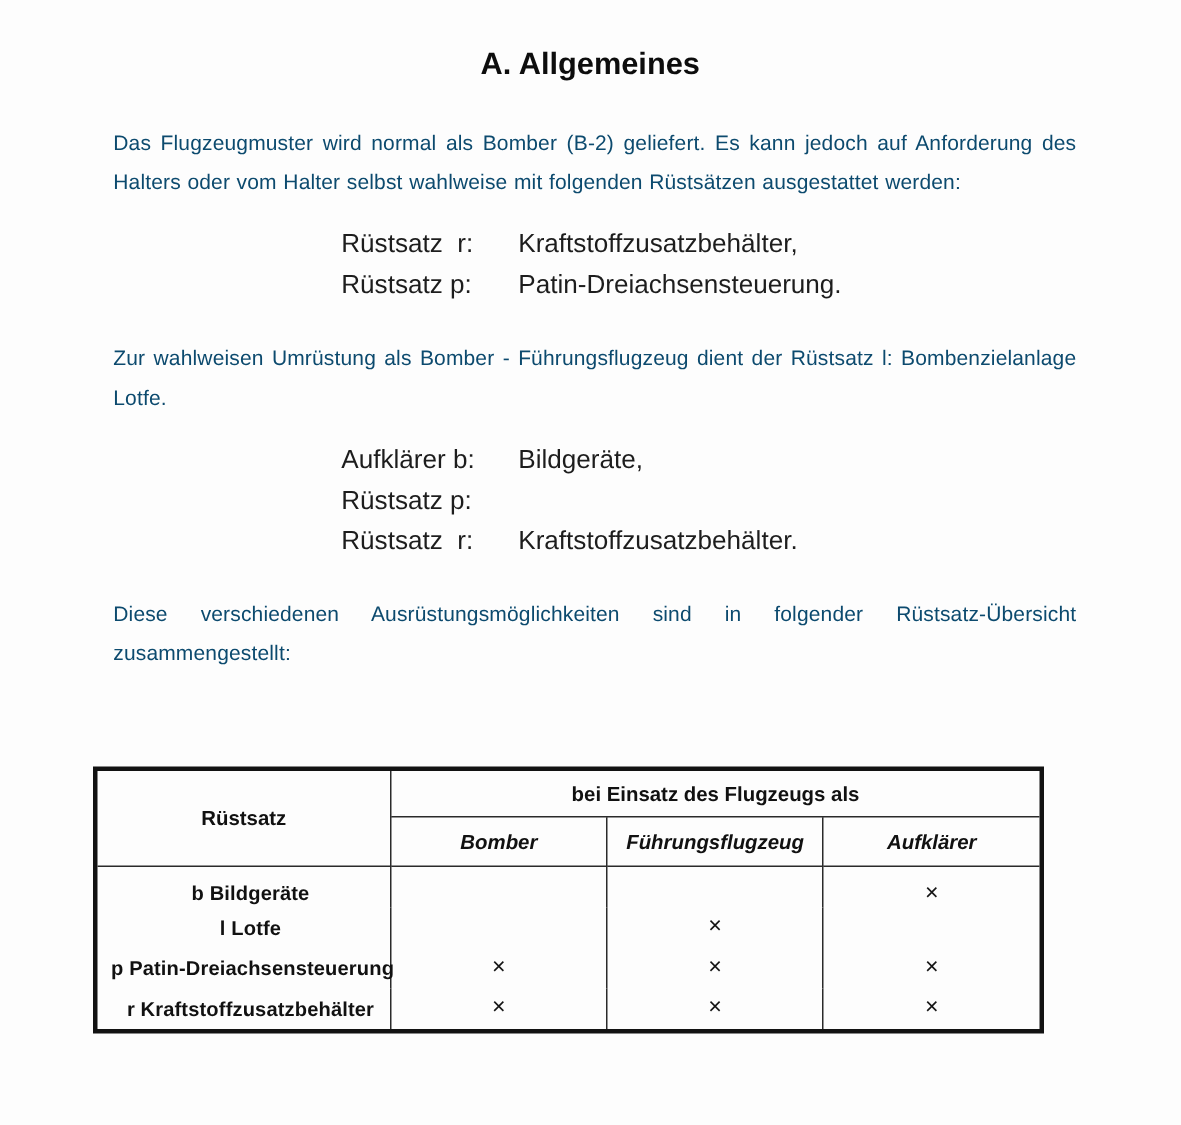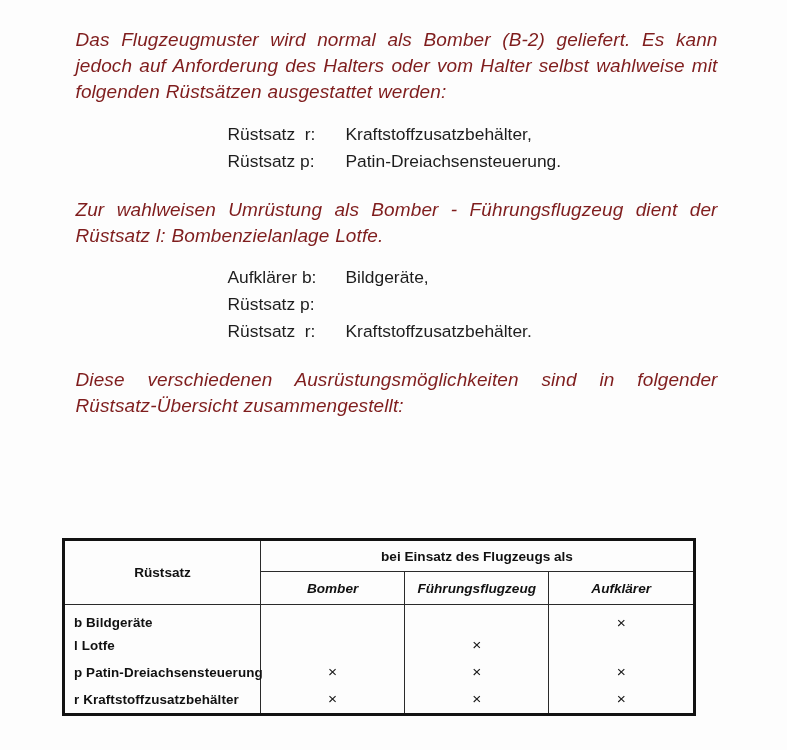--- a/index.html
+++ b/index.html
@@ -44,29 +44,28 @@
   }
 
   
   .body-block {
     margin: 0 auto;
     width: 648px;
     padding-left: 6px;
     box-sizing: border-box;
   }
   .para {
-    font-size: 19px;
+    font-size: 14px;
     line-height: 26.2px;
     text-align: justify;
     text-justify: inter-word;
     margin: 0;
-    color: #7f1d1d;
+    color: #0c4a6e;
     letter-spacing: 0.1px;
     word-spacing: 0.4px;
-    font-style: italic;
   }
   .para.p1 { margin-top: 27px; }
   .para.p2 { margin-top: 22px; }
   .para.p3 { margin-top: 22px; }
   .para.p4 { margin-top: 22px; }
 
   
   .rs-list {
     margin: 0;
     padding: 0;
@@ -144,21 +143,21 @@
   }
   .rs-table th.h-sub.c-bomber  { width: 143px; border-right: 1.5px solid #2a2a2a; }
   .rs-table th.h-sub.c-fuehr   { width: 146px; border-right: 1.5px solid #2a2a2a; }
   .rs-table th.h-sub.c-aufkl   { width: 144px; }
 
   .rs-table tbody tr { height: 27px; }
   .rs-table tbody tr.first-body td { padding-top: 9px; }
   .rs-table tbody tr.last-body td { }
 
   .rs-table td.c-label {
-    text-align: left;
+    text-align: center;
     padding-left: 9px;
     font-weight: bold;
     font-size: 13.4px;
     letter-spacing: 0.1px;
     border-right: 1.5px solid #2a2a2a;
     white-space: nowrap;
   }
   .rs-table td.c-mark {
     text-align: center;
     font-size: 15.5px;
@@ -168,20 +167,21 @@
   .rs-table td.c-mark.c-fuehr  { border-right: 1.5px solid #2a2a2a; }
 
   .mark { display: inline-block; color: #141414; }
 </style>
 </head>
 <body>
 
 <div class="page">
 
 
+  <h2 class="doc-subtitle">A. Allgemeines</h2>
 
   <div class="body-block">
 
     <p class="para p1">Das Flugzeugmuster wird normal als Bomber (B-2) geliefert. Es kann jedoch auf Anforderung des Halters oder vom Halter selbst wahlweise mit folgenden Rüstsätzen ausgestattet werden:</p>
 
     <ul class="rs-list list-1">
       <li class="rs-row">
         <span class="rs-key">Rüstsatz  r:</span>
         <span class="rs-val">Kraftstoffzusatzbehälter,</span>
       </li>

